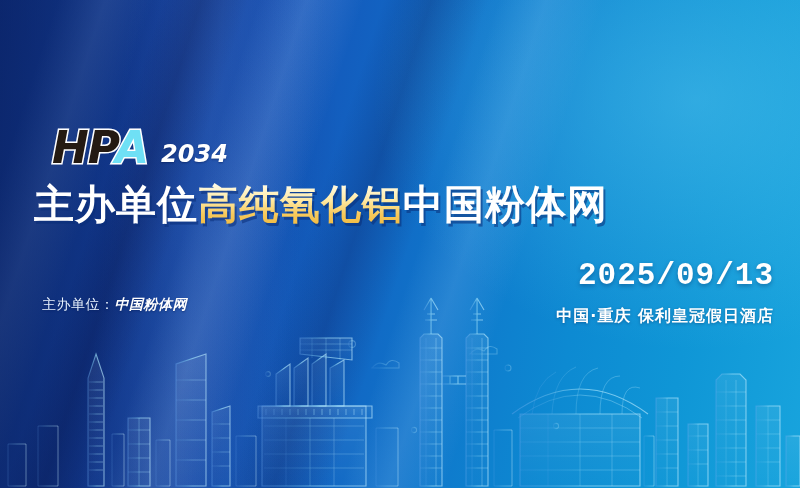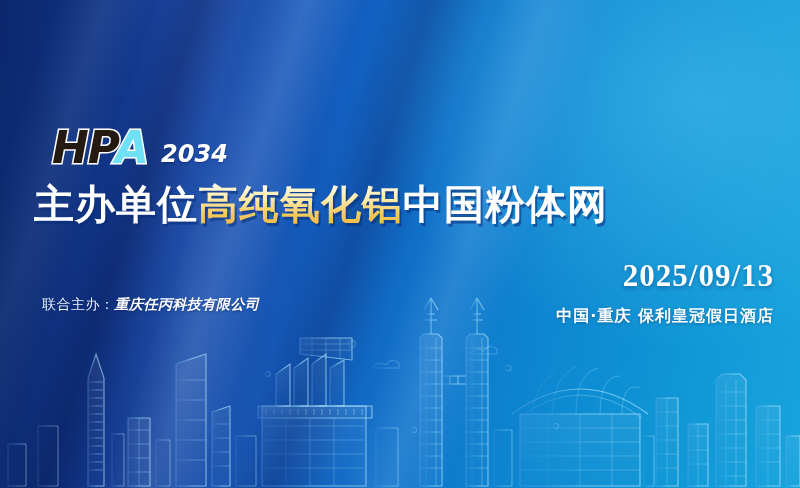--- a/index.html
+++ b/index.html
@@ -79,21 +79,21 @@
   .orow{
     font-family:"DejaVu Sans","Liberation Sans",sans-serif;
     font-size:14px; color:#eaf4ff; line-height:1.75; white-space:nowrap;
     text-shadow:0 1px 2px rgba(6,30,90,.55);
   }
   .orow .lbl{ font-weight:normal; letter-spacing:.5px; }
   .orow .val{ font-weight:bold; font-style:italic; color:#ffffff; letter-spacing:.5px; }
 
   .date{
     position:absolute; right:26px; top:258px;
-    font-family:Liberation Serif, serif;
+    font-family:Liberation Mono, monospace;
     font-size:31px; font-weight:bold; color:#ffffff; letter-spacing:1px;
     white-space:nowrap; text-shadow:0 2px 4px rgba(6,45,100,.40);
   }
   .venue{
     position:absolute; right:26px; top:306px;
     font-family:"DejaVu Sans","Liberation Sans",sans-serif;
     font-size:16px; font-weight:bold; color:#ffffff; letter-spacing:1px;
     white-space:nowrap; text-shadow:0 1px 3px rgba(6,45,100,.45);text-align:right;
   }
 </style>
@@ -259,20 +259,20 @@
     <div class="hpa-row">
       <div class="hpa"><span class="dk">HP</span><span class="cy">A</span></div>
       <div class="hpa-year">2034</div>
     </div>
 
     <div class="title">
       <div class="tline"><span class="tw">主办单位</span><span class="tg">高纯氧化铝</span><span class="tw">中国粉体网</span></div>
     </div>
 
     <div class="orgs">
-      <div class="orow"><span class="lbl">联合主办：</span><span class="val">重庆任丙科技有限公司</span></div>
+      <div class="orow"><span class="lbl">主办单位：</span><span class="val">中国粉体网</span></div>
     </div>
 
     <div class="date">2025/09/13</div>
     <div class="venue">中国·重庆 保利皇冠假日酒店</div>
 
   </div>
 </div>
 
 </body></html>

